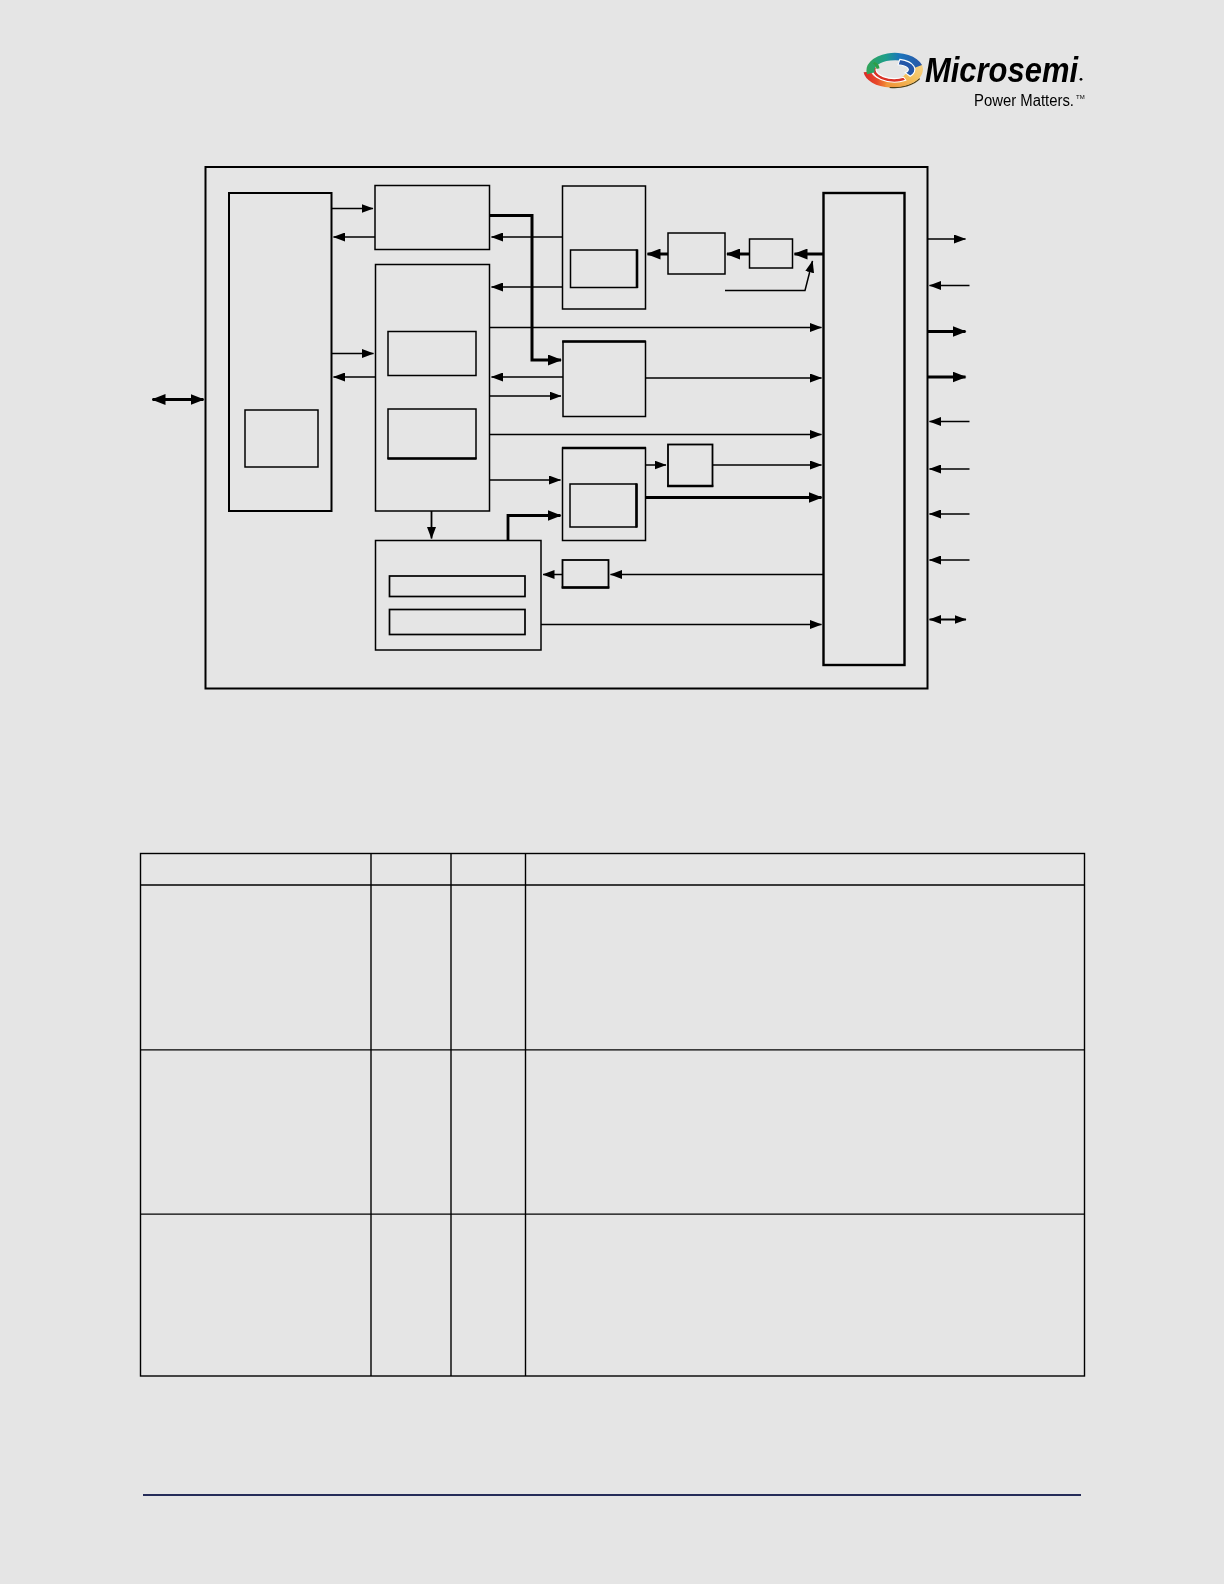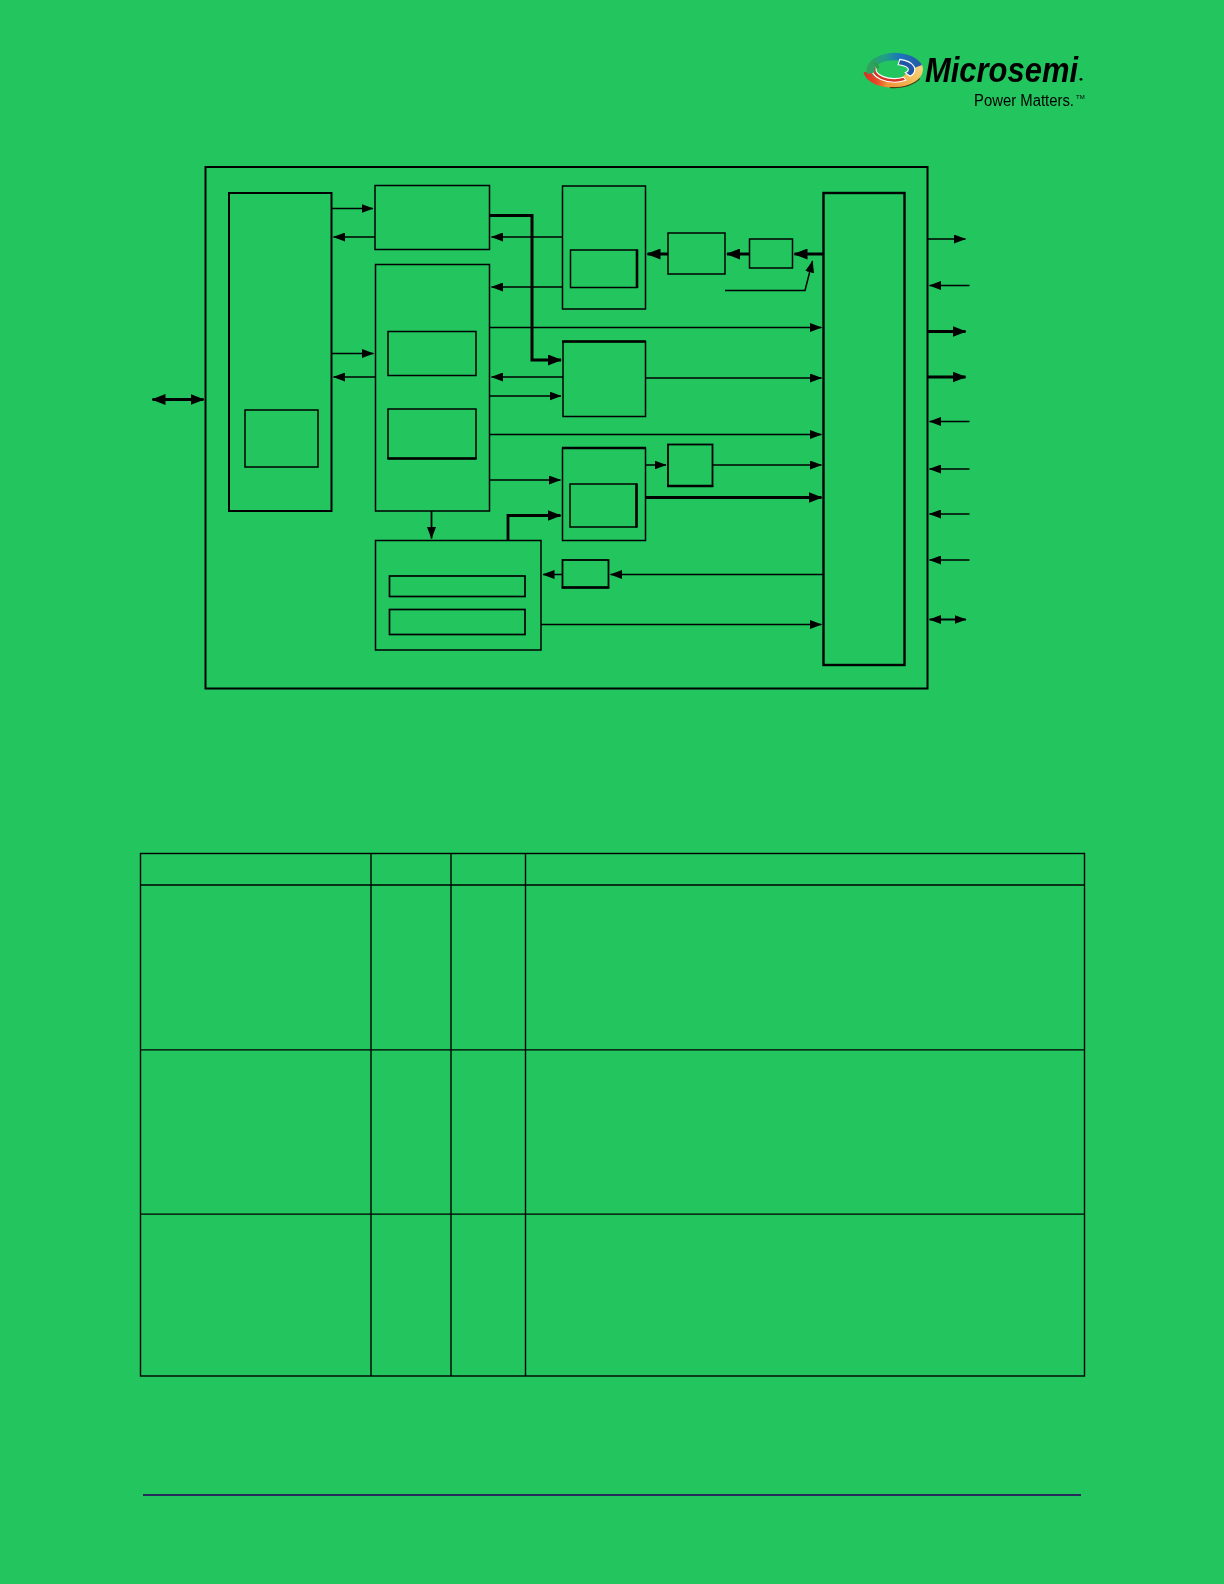--- a/index.html
+++ b/index.html
@@ -1,16 +1,16 @@
 <!DOCTYPE html>
 <html><head>
 <meta charset="utf-8">
 <style>
 html,body{margin:0;padding:0;background:#ffffff;}
-.page{position:relative;width:1224px;height:1584px;background:#22c55e;font-family:"Liberation Sans",sans-serif;overflow:hidden;}
+.page{position:relative;width:1224px;height:1584px;background:#e5e5e5;font-family:"Liberation Sans",sans-serif;overflow:hidden;}
 svg{position:absolute;left:0;top:0;}
 </style>
 </head>
 <body>
 <div class="page">
 <svg width="1224" height="1584" viewBox="0 0 1224 1584">
 <defs>
 <marker id="ah" markerUnits="userSpaceOnUse" markerWidth="12" markerHeight="9" refX="11.5" refY="4.5" orient="auto-start-reverse">
           <path d="M0,0L12,4.5L0,9Z" fill="#000"></path>
         </marker>

